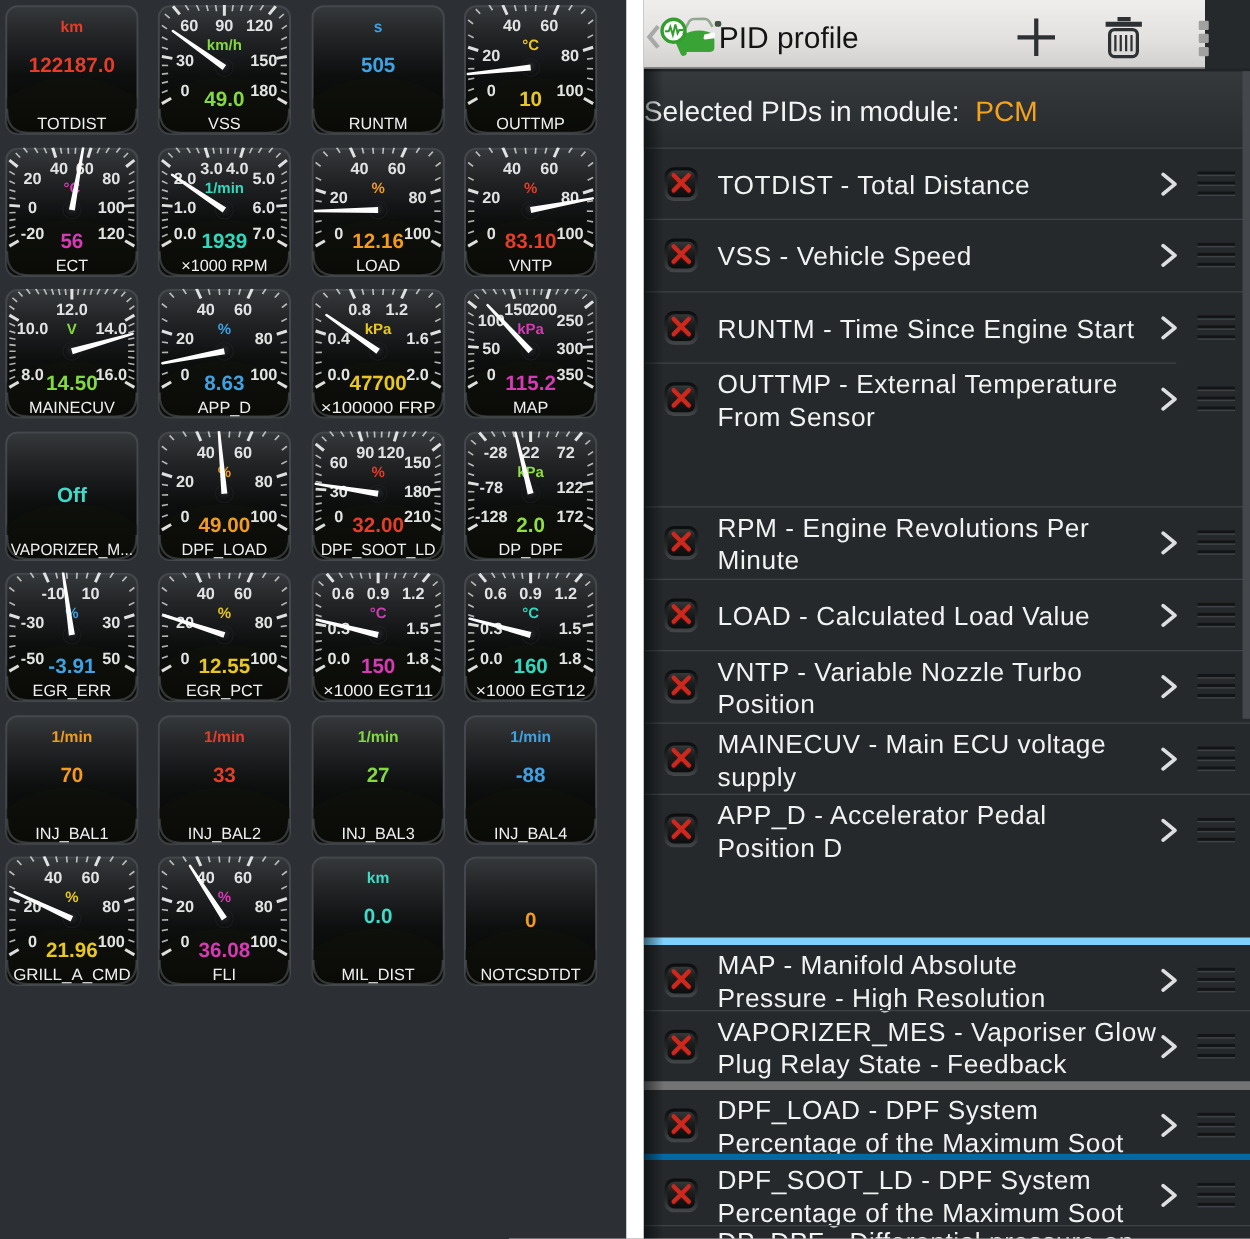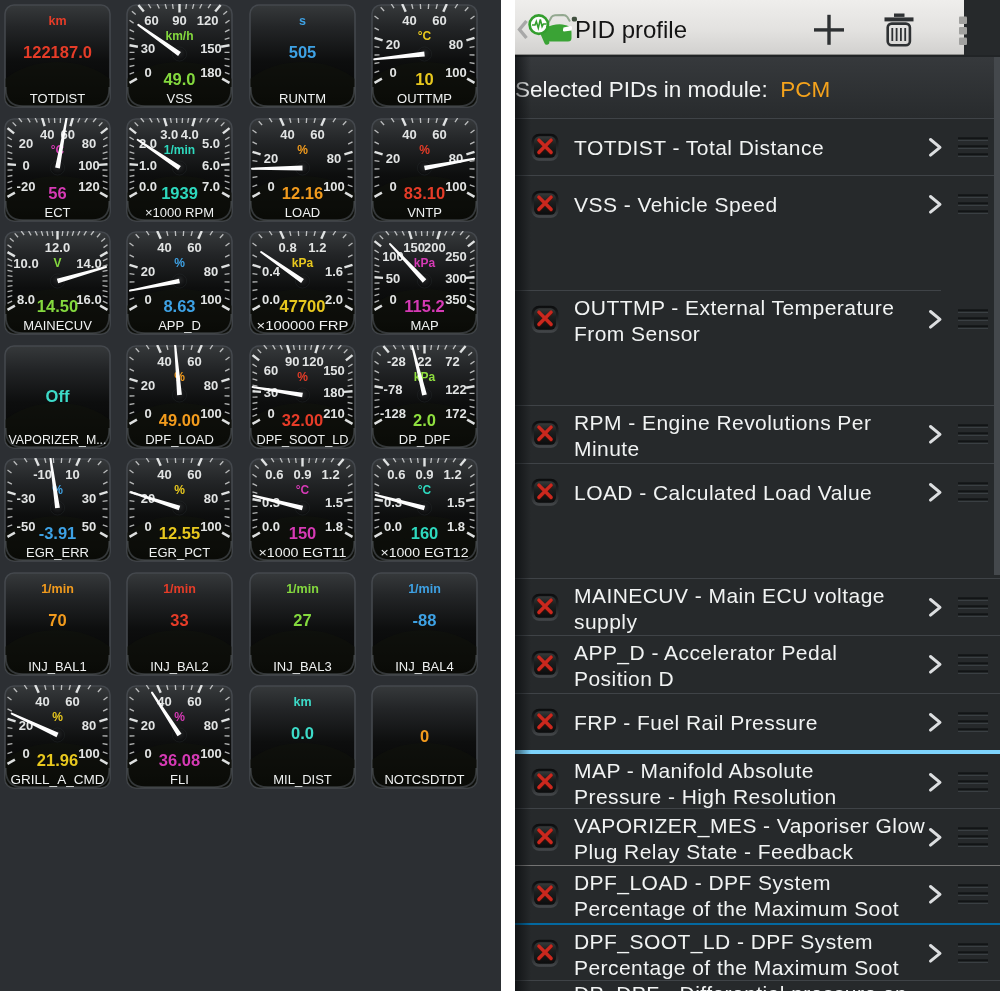--- a/index.html
+++ b/index.html
@@ -1052,20 +1052,38 @@
     </div>
     <div style="position:absolute;left:0;top:117.5px;width:485px;height:57.5px;border-top:1px solid #3f4347;box-sizing:border-box">
       <svg width="485" height="57" viewBox="0 0 485 57" style="position:absolute;left:0;top:0">
         <g transform="translate(0 28.3)">
           <rect x="16.5" y="-13.5" width="27" height="27" rx="7.5" fill="url(#xout)"></rect>
           <rect x="19" y="-11" width="22" height="21.5" rx="5.5" fill="url(#xin)"></rect>
           <path d="M 23.9 -6.3 L 36.1 5.9 M 36.1 -6.3 L 23.9 5.9" stroke="#551008" stroke-width="3.6" stroke-linecap="round" stroke-opacity="0.8"></path>
           <path d="M 23.9 -7.2 L 36.1 5 M 36.1 -7.2 L 23.9 5" stroke="#cb281e" stroke-width="3.4" stroke-linecap="round"></path>
         </g>
         <text x="59" y="36" font-family="Liberation Sans" font-size="21" letter-spacing="0.45" fill="#f1f3f3">TOTDIST - Total Distance</text>
+        <path d="M 415.5 20.5 L 425 28.3 L 415.5 36.1" fill="none" stroke="#dcdee0" stroke-width="3" stroke-linejoin="round" stroke-linecap="round"></path>
+        <rect x="443" y="18.3" width="30" height="2.4" fill="#121416"></rect>
+        <rect x="443" y="20.7" width="30" height="1.2" fill="#3e4246"></rect>
+        <rect x="443" y="26.3" width="30" height="2.4" fill="#121416"></rect>
+        <rect x="443" y="28.7" width="30" height="1.2" fill="#3e4246"></rect>
+        <rect x="443" y="34.3" width="30" height="2.4" fill="#121416"></rect>
+        <rect x="443" y="36.699999999999996" width="30" height="1.2" fill="#3e4246"></rect>
+      </svg>
+    </div>
+    <div style="position:absolute;left:0;top:232.5px;width:485px;height:57.5px;border-top:1px solid #3f4347;box-sizing:border-box">
+      <svg width="485" height="57" viewBox="0 0 485 57" style="position:absolute;left:0;top:0">
+        <g transform="translate(0 28.3)">
+          <rect x="16.5" y="-13.5" width="27" height="27" rx="7.5" fill="url(#xout)"></rect>
+          <rect x="19" y="-11" width="22" height="21.5" rx="5.5" fill="url(#xin)"></rect>
+          <path d="M 23.9 -6.3 L 36.1 5.9 M 36.1 -6.3 L 23.9 5.9" stroke="#551008" stroke-width="3.6" stroke-linecap="round" stroke-opacity="0.8"></path>
+          <path d="M 23.9 -7.2 L 36.1 5 M 36.1 -7.2 L 23.9 5" stroke="#cb281e" stroke-width="3.4" stroke-linecap="round"></path>
+        </g>
+        <text x="59" y="36" font-family="Liberation Sans" font-size="21" letter-spacing="0.45" fill="#f1f3f3">RUNTM - Time Since Engine Start</text>
         <path d="M 415.5 20.5 L 425 28.3 L 415.5 36.1" fill="none" stroke="#dcdee0" stroke-width="3" stroke-linejoin="round" stroke-linecap="round"></path>
         <rect x="443" y="18.3" width="30" height="2.4" fill="#121416"></rect>
         <rect x="443" y="20.7" width="30" height="1.2" fill="#3e4246"></rect>
         <rect x="443" y="26.3" width="30" height="2.4" fill="#121416"></rect>
         <rect x="443" y="28.7" width="30" height="1.2" fill="#3e4246"></rect>
         <rect x="443" y="34.3" width="30" height="2.4" fill="#121416"></rect>
         <rect x="443" y="36.699999999999996" width="30" height="1.2" fill="#3e4246"></rect>
       </svg>
     </div>
     <div style="position:absolute;left:0;top:290.0px;width:426px;height:57.5px;border-top:1px solid #3f4347;box-sizing:border-box">
@@ -1117,20 +1135,39 @@
         <text x="59" y="49.5" font-family="Liberation Sans" font-size="21" letter-spacing="0.45" fill="#f1f3f3">Minute</text>
         <path d="M 415.5 20.5 L 425 28.3 L 415.5 36.1" fill="none" stroke="#dcdee0" stroke-width="3" stroke-linejoin="round" stroke-linecap="round"></path>
         <rect x="443" y="18.3" width="30" height="2.4" fill="#121416"></rect>
         <rect x="443" y="20.7" width="30" height="1.2" fill="#3e4246"></rect>
         <rect x="443" y="26.3" width="30" height="2.4" fill="#121416"></rect>
         <rect x="443" y="28.7" width="30" height="1.2" fill="#3e4246"></rect>
         <rect x="443" y="34.3" width="30" height="2.4" fill="#121416"></rect>
         <rect x="443" y="36.699999999999996" width="30" height="1.2" fill="#3e4246"></rect>
       </svg>
     </div>
+    <div style="position:absolute;left:0;top:520.0px;width:485px;height:57.5px;border-top:1px solid #3f4347;box-sizing:border-box">
+      <svg width="485" height="57" viewBox="0 0 485 57" style="position:absolute;left:0;top:0">
+        <g transform="translate(0 28.3)">
+          <rect x="16.5" y="-13.5" width="27" height="27" rx="7.5" fill="url(#xout)"></rect>
+          <rect x="19" y="-11" width="22" height="21.5" rx="5.5" fill="url(#xin)"></rect>
+          <path d="M 23.9 -6.3 L 36.1 5.9 M 36.1 -6.3 L 23.9 5.9" stroke="#551008" stroke-width="3.6" stroke-linecap="round" stroke-opacity="0.8"></path>
+          <path d="M 23.9 -7.2 L 36.1 5 M 36.1 -7.2 L 23.9 5" stroke="#cb281e" stroke-width="3.4" stroke-linecap="round"></path>
+        </g>
+        <text x="59" y="23.5" font-family="Liberation Sans" font-size="21" letter-spacing="0.45" fill="#f1f3f3">VNTP - Variable Nozzle Turbo</text>
+        <text x="59" y="49.5" font-family="Liberation Sans" font-size="21" letter-spacing="0.45" fill="#f1f3f3">Position</text>
+        <path d="M 415.5 20.5 L 425 28.3 L 415.5 36.1" fill="none" stroke="#dcdee0" stroke-width="3" stroke-linejoin="round" stroke-linecap="round"></path>
+        <rect x="443" y="18.3" width="30" height="2.4" fill="#121416"></rect>
+        <rect x="443" y="20.7" width="30" height="1.2" fill="#3e4246"></rect>
+        <rect x="443" y="26.3" width="30" height="2.4" fill="#121416"></rect>
+        <rect x="443" y="28.7" width="30" height="1.2" fill="#3e4246"></rect>
+        <rect x="443" y="34.3" width="30" height="2.4" fill="#121416"></rect>
+        <rect x="443" y="36.699999999999996" width="30" height="1.2" fill="#3e4246"></rect>
+      </svg>
+    </div>
     <div style="position:absolute;left:0;top:635.0px;width:485px;height:57.5px;border-top:1px solid #3f4347;box-sizing:border-box">
       <svg width="485" height="57" viewBox="0 0 485 57" style="position:absolute;left:0;top:0">
         <g transform="translate(0 28.3)">
           <rect x="16.5" y="-13.5" width="27" height="27" rx="7.5" fill="url(#xout)"></rect>
           <rect x="19" y="-11" width="22" height="21.5" rx="5.5" fill="url(#xin)"></rect>
           <path d="M 23.9 -6.3 L 36.1 5.9 M 36.1 -6.3 L 23.9 5.9" stroke="#551008" stroke-width="3.6" stroke-linecap="round" stroke-opacity="0.8"></path>
           <path d="M 23.9 -7.2 L 36.1 5 M 36.1 -7.2 L 23.9 5" stroke="#cb281e" stroke-width="3.4" stroke-linecap="round"></path>
         </g>
         <text x="59" y="23.5" font-family="Liberation Sans" font-size="21" letter-spacing="0.45" fill="#f1f3f3">APP_D - Accelerator Pedal</text>
         <text x="59" y="49.5" font-family="Liberation Sans" font-size="21" letter-spacing="0.45" fill="#f1f3f3">Position D</text>
@@ -1155,39 +1192,21 @@
         <text x="59" y="49.5" font-family="Liberation Sans" font-size="21" letter-spacing="0.45" fill="#f1f3f3">supply</text>
         <path d="M 415.5 20.5 L 425 28.3 L 415.5 36.1" fill="none" stroke="#dcdee0" stroke-width="3" stroke-linejoin="round" stroke-linecap="round"></path>
         <rect x="443" y="18.3" width="30" height="2.4" fill="#121416"></rect>
         <rect x="443" y="20.7" width="30" height="1.2" fill="#3e4246"></rect>
         <rect x="443" y="26.3" width="30" height="2.4" fill="#121416"></rect>
         <rect x="443" y="28.7" width="30" height="1.2" fill="#3e4246"></rect>
         <rect x="443" y="34.3" width="30" height="2.4" fill="#121416"></rect>
         <rect x="443" y="36.699999999999996" width="30" height="1.2" fill="#3e4246"></rect>
       </svg>
     </div>
-    <div style="position:absolute;left:0;top:692.5px;width:485px;height:57.5px;border-top:1px solid #3f4347;box-sizing:border-box">
-      <svg width="485" height="57" viewBox="0 0 485 57" style="position:absolute;left:0;top:0">
-        <g transform="translate(0 28.3)">
-          <rect x="16.5" y="-13.5" width="27" height="27" rx="7.5" fill="url(#xout)"></rect>
-          <rect x="19" y="-11" width="22" height="21.5" rx="5.5" fill="url(#xin)"></rect>
-          <path d="M 23.9 -6.3 L 36.1 5.9 M 36.1 -6.3 L 23.9 5.9" stroke="#551008" stroke-width="3.6" stroke-linecap="round" stroke-opacity="0.8"></path>
-          <path d="M 23.9 -7.2 L 36.1 5 M 36.1 -7.2 L 23.9 5" stroke="#cb281e" stroke-width="3.4" stroke-linecap="round"></path>
-        </g>
-        <text x="59" y="36" font-family="Liberation Sans" font-size="21" letter-spacing="0.45" fill="#f1f3f3">FRP - Fuel Rail Pressure</text>
-        <path d="M 415.5 20.5 L 425 28.3 L 415.5 36.1" fill="none" stroke="#dcdee0" stroke-width="3" stroke-linejoin="round" stroke-linecap="round"></path>
-        <rect x="443" y="18.3" width="30" height="2.4" fill="#121416"></rect>
-        <rect x="443" y="20.7" width="30" height="1.2" fill="#3e4246"></rect>
-        <rect x="443" y="26.3" width="30" height="2.4" fill="#121416"></rect>
-        <rect x="443" y="28.7" width="30" height="1.2" fill="#3e4246"></rect>
-        <rect x="443" y="34.3" width="30" height="2.4" fill="#121416"></rect>
-        <rect x="443" y="36.699999999999996" width="30" height="1.2" fill="#3e4246"></rect>
-      </svg>
-    </div>
-    <div style="position:absolute;left:0;top:750.0px;width:485px;height:57.5px;border-top:4px solid #7dd3fc;box-sizing:border-box">
+    <div style="position:absolute;left:0;top:750.0px;width:485px;height:57.5px;border-top:6px solid #7dd3fc;box-sizing:border-box">
       <svg width="485" height="57" viewBox="0 0 485 57" style="position:absolute;left:0;top:0">
         <g transform="translate(0 28.3)">
           <rect x="16.5" y="-13.5" width="27" height="27" rx="7.5" fill="url(#xout)"></rect>
           <rect x="19" y="-11" width="22" height="21.5" rx="5.5" fill="url(#xin)"></rect>
           <path d="M 23.9 -6.3 L 36.1 5.9 M 36.1 -6.3 L 23.9 5.9" stroke="#551008" stroke-width="3.6" stroke-linecap="round" stroke-opacity="0.8"></path>
           <path d="M 23.9 -7.2 L 36.1 5 M 36.1 -7.2 L 23.9 5" stroke="#cb281e" stroke-width="3.4" stroke-linecap="round"></path>
         </g>
         <text x="59" y="23.5" font-family="Liberation Sans" font-size="21" letter-spacing="0.45" fill="#f1f3f3">MAP - Manifold Absolute</text>
         <text x="59" y="49.5" font-family="Liberation Sans" font-size="21" letter-spacing="0.45" fill="#f1f3f3">Pressure - High Resolution</text>
         <path d="M 415.5 20.5 L 425 28.3 L 415.5 36.1" fill="none" stroke="#dcdee0" stroke-width="3" stroke-linejoin="round" stroke-linecap="round"></path>
@@ -1211,40 +1230,40 @@
         <text x="59" y="49.5" font-family="Liberation Sans" font-size="21" letter-spacing="0.45" fill="#f1f3f3">Plug Relay State - Feedback</text>
         <path d="M 415.5 20.5 L 425 28.3 L 415.5 36.1" fill="none" stroke="#dcdee0" stroke-width="3" stroke-linejoin="round" stroke-linecap="round"></path>
         <rect x="443" y="18.3" width="30" height="2.4" fill="#121416"></rect>
         <rect x="443" y="20.7" width="30" height="1.2" fill="#3e4246"></rect>
         <rect x="443" y="26.3" width="30" height="2.4" fill="#121416"></rect>
         <rect x="443" y="28.7" width="30" height="1.2" fill="#3e4246"></rect>
         <rect x="443" y="34.3" width="30" height="2.4" fill="#121416"></rect>
         <rect x="443" y="36.699999999999996" width="30" height="1.2" fill="#3e4246"></rect>
       </svg>
     </div>
-    <div style="position:absolute;left:0;top:865.0px;width:485px;height:72px;border-top:1px solid #737373;box-sizing:border-box">
+    <div style="position:absolute;left:0;top:865.0px;width:485px;height:72px;border-top:7px solid #737373;box-sizing:border-box">
       <svg width="485" height="57" viewBox="0 0 485 57" style="position:absolute;left:0;top:0">
         <g transform="translate(0 28.3)">
           <rect x="16.5" y="-13.5" width="27" height="27" rx="7.5" fill="url(#xout)"></rect>
           <rect x="19" y="-11" width="22" height="21.5" rx="5.5" fill="url(#xin)"></rect>
           <path d="M 23.9 -6.3 L 36.1 5.9 M 36.1 -6.3 L 23.9 5.9" stroke="#551008" stroke-width="3.6" stroke-linecap="round" stroke-opacity="0.8"></path>
           <path d="M 23.9 -7.2 L 36.1 5 M 36.1 -7.2 L 23.9 5" stroke="#cb281e" stroke-width="3.4" stroke-linecap="round"></path>
         </g>
         <text x="59" y="23.5" font-family="Liberation Sans" font-size="21" letter-spacing="0.45" fill="#f1f3f3">DPF_LOAD - DPF System</text>
         <text x="59" y="49.5" font-family="Liberation Sans" font-size="21" letter-spacing="0.45" fill="#f1f3f3">Percentage of the Maximum Soot</text>
         <path d="M 415.5 20.5 L 425 28.3 L 415.5 36.1" fill="none" stroke="#dcdee0" stroke-width="3" stroke-linejoin="round" stroke-linecap="round"></path>
         <rect x="443" y="18.3" width="30" height="2.4" fill="#121416"></rect>
         <rect x="443" y="20.7" width="30" height="1.2" fill="#3e4246"></rect>
         <rect x="443" y="26.3" width="30" height="2.4" fill="#121416"></rect>
         <rect x="443" y="28.7" width="30" height="1.2" fill="#3e4246"></rect>
         <rect x="443" y="34.3" width="30" height="2.4" fill="#121416"></rect>
         <rect x="443" y="36.699999999999996" width="30" height="1.2" fill="#3e4246"></rect>
       </svg>
     </div>
-    <div style="position:absolute;left:0;top:922.5px;width:485px;height:57.5px;border-top:2px solid #0369a1;box-sizing:border-box">
+    <div style="position:absolute;left:0;top:922.5px;width:485px;height:57.5px;border-top:5px solid #0369a1;box-sizing:border-box">
       <svg width="485" height="57" viewBox="0 0 485 57" style="position:absolute;left:0;top:0">
         <g transform="translate(0 28.3)">
           <rect x="16.5" y="-13.5" width="27" height="27" rx="7.5" fill="url(#xout)"></rect>
           <rect x="19" y="-11" width="22" height="21.5" rx="5.5" fill="url(#xin)"></rect>
           <path d="M 23.9 -6.3 L 36.1 5.9 M 36.1 -6.3 L 23.9 5.9" stroke="#551008" stroke-width="3.6" stroke-linecap="round" stroke-opacity="0.8"></path>
           <path d="M 23.9 -7.2 L 36.1 5 M 36.1 -7.2 L 23.9 5" stroke="#cb281e" stroke-width="3.4" stroke-linecap="round"></path>
         </g>
         <text x="59" y="23.5" font-family="Liberation Sans" font-size="21" letter-spacing="0.45" fill="#f1f3f3">DPF_SOOT_LD - DPF System</text>
         <text x="59" y="49.5" font-family="Liberation Sans" font-size="21" letter-spacing="0.45" fill="#f1f3f3">Percentage of the Maximum Soot</text>
         <path d="M 415.5 20.5 L 425 28.3 L 415.5 36.1" fill="none" stroke="#dcdee0" stroke-width="3" stroke-linejoin="round" stroke-linecap="round"></path>

